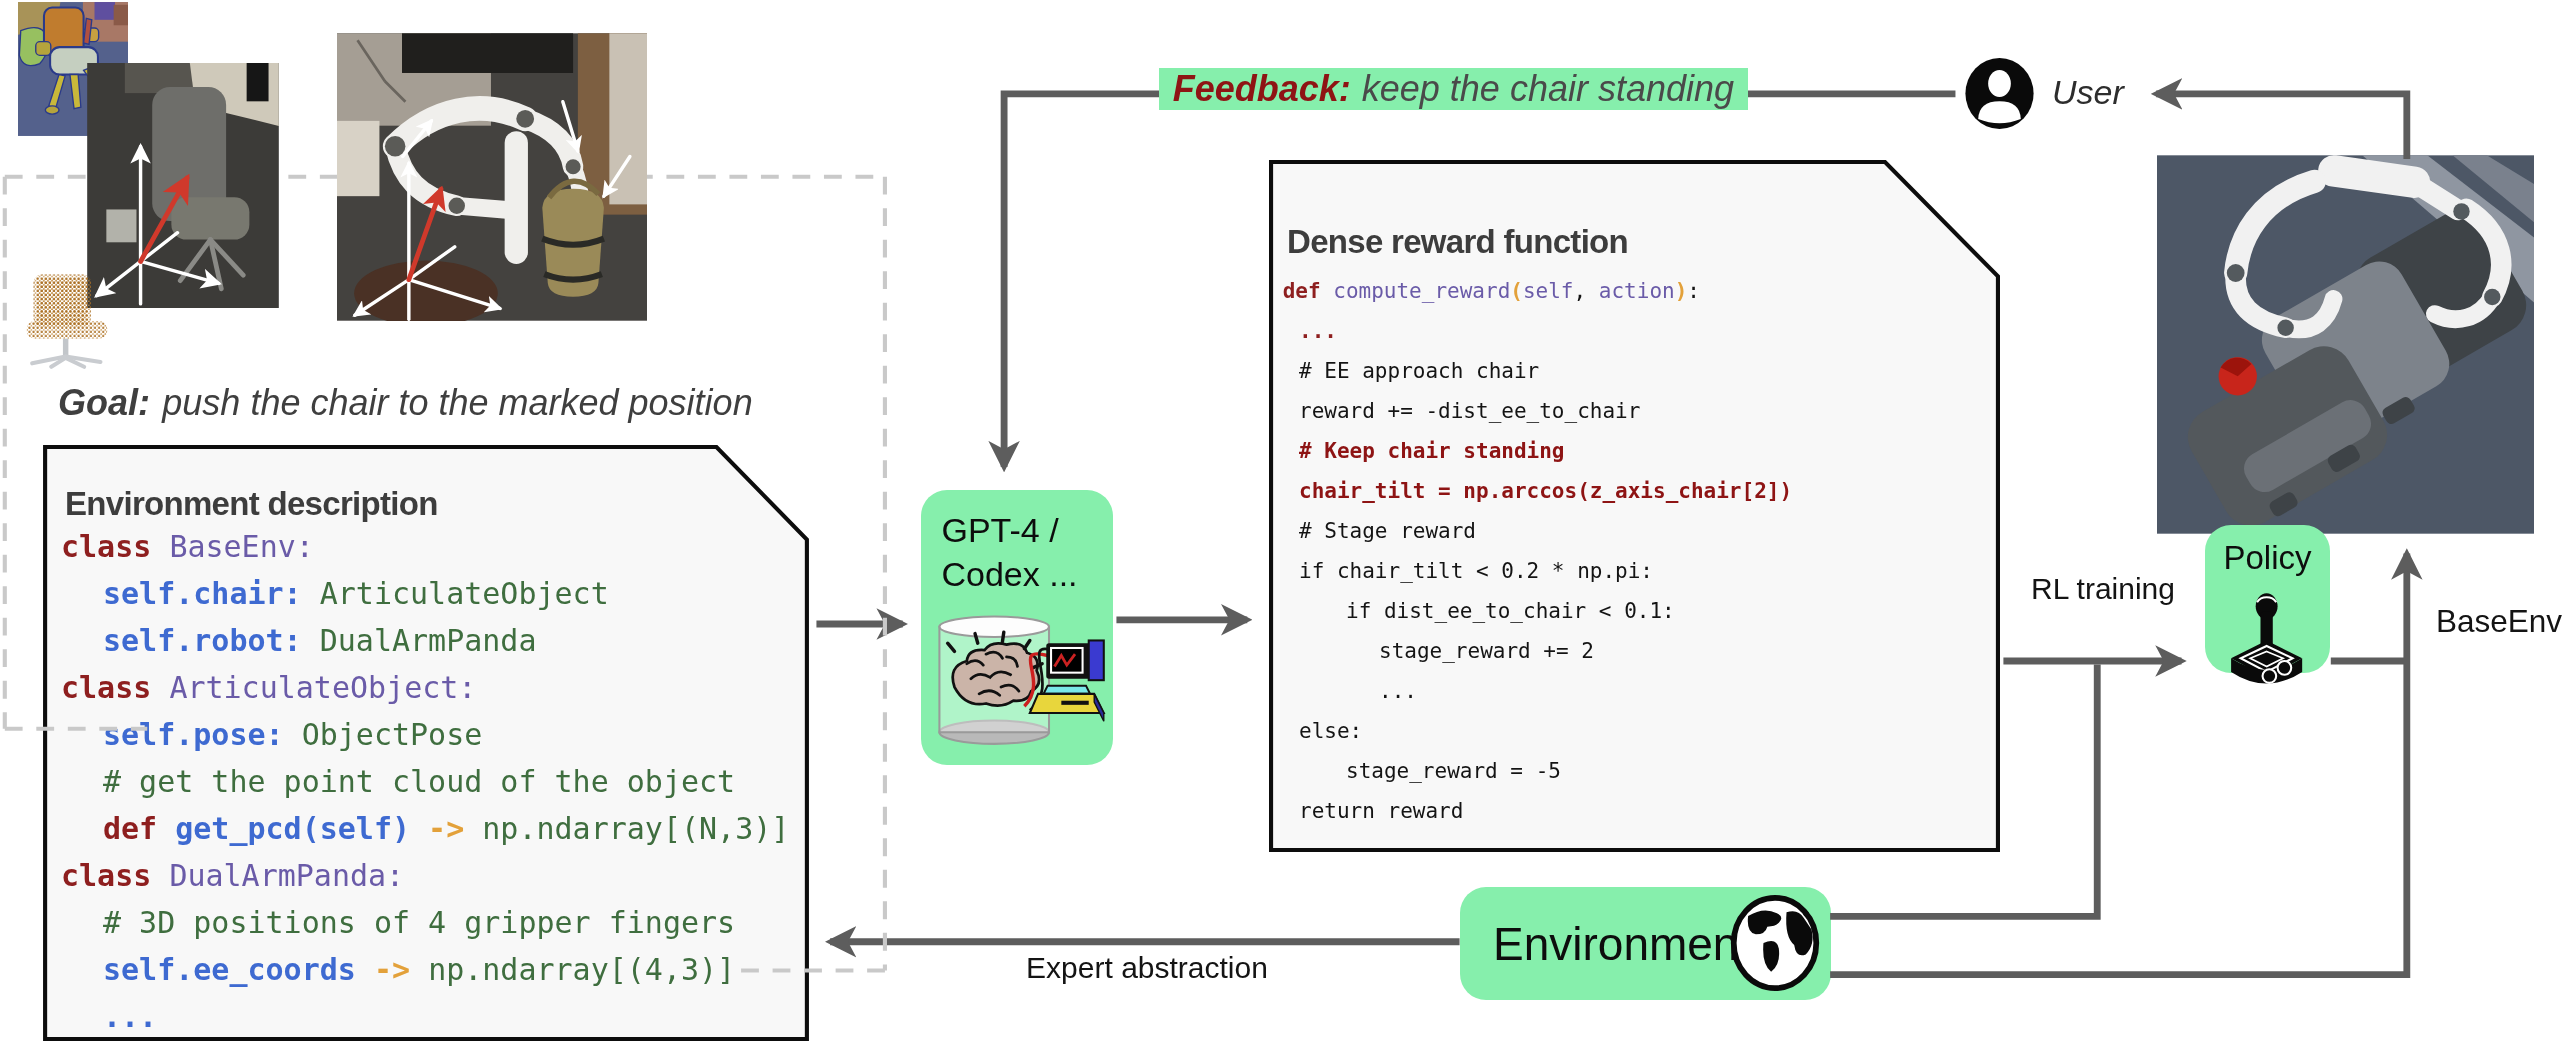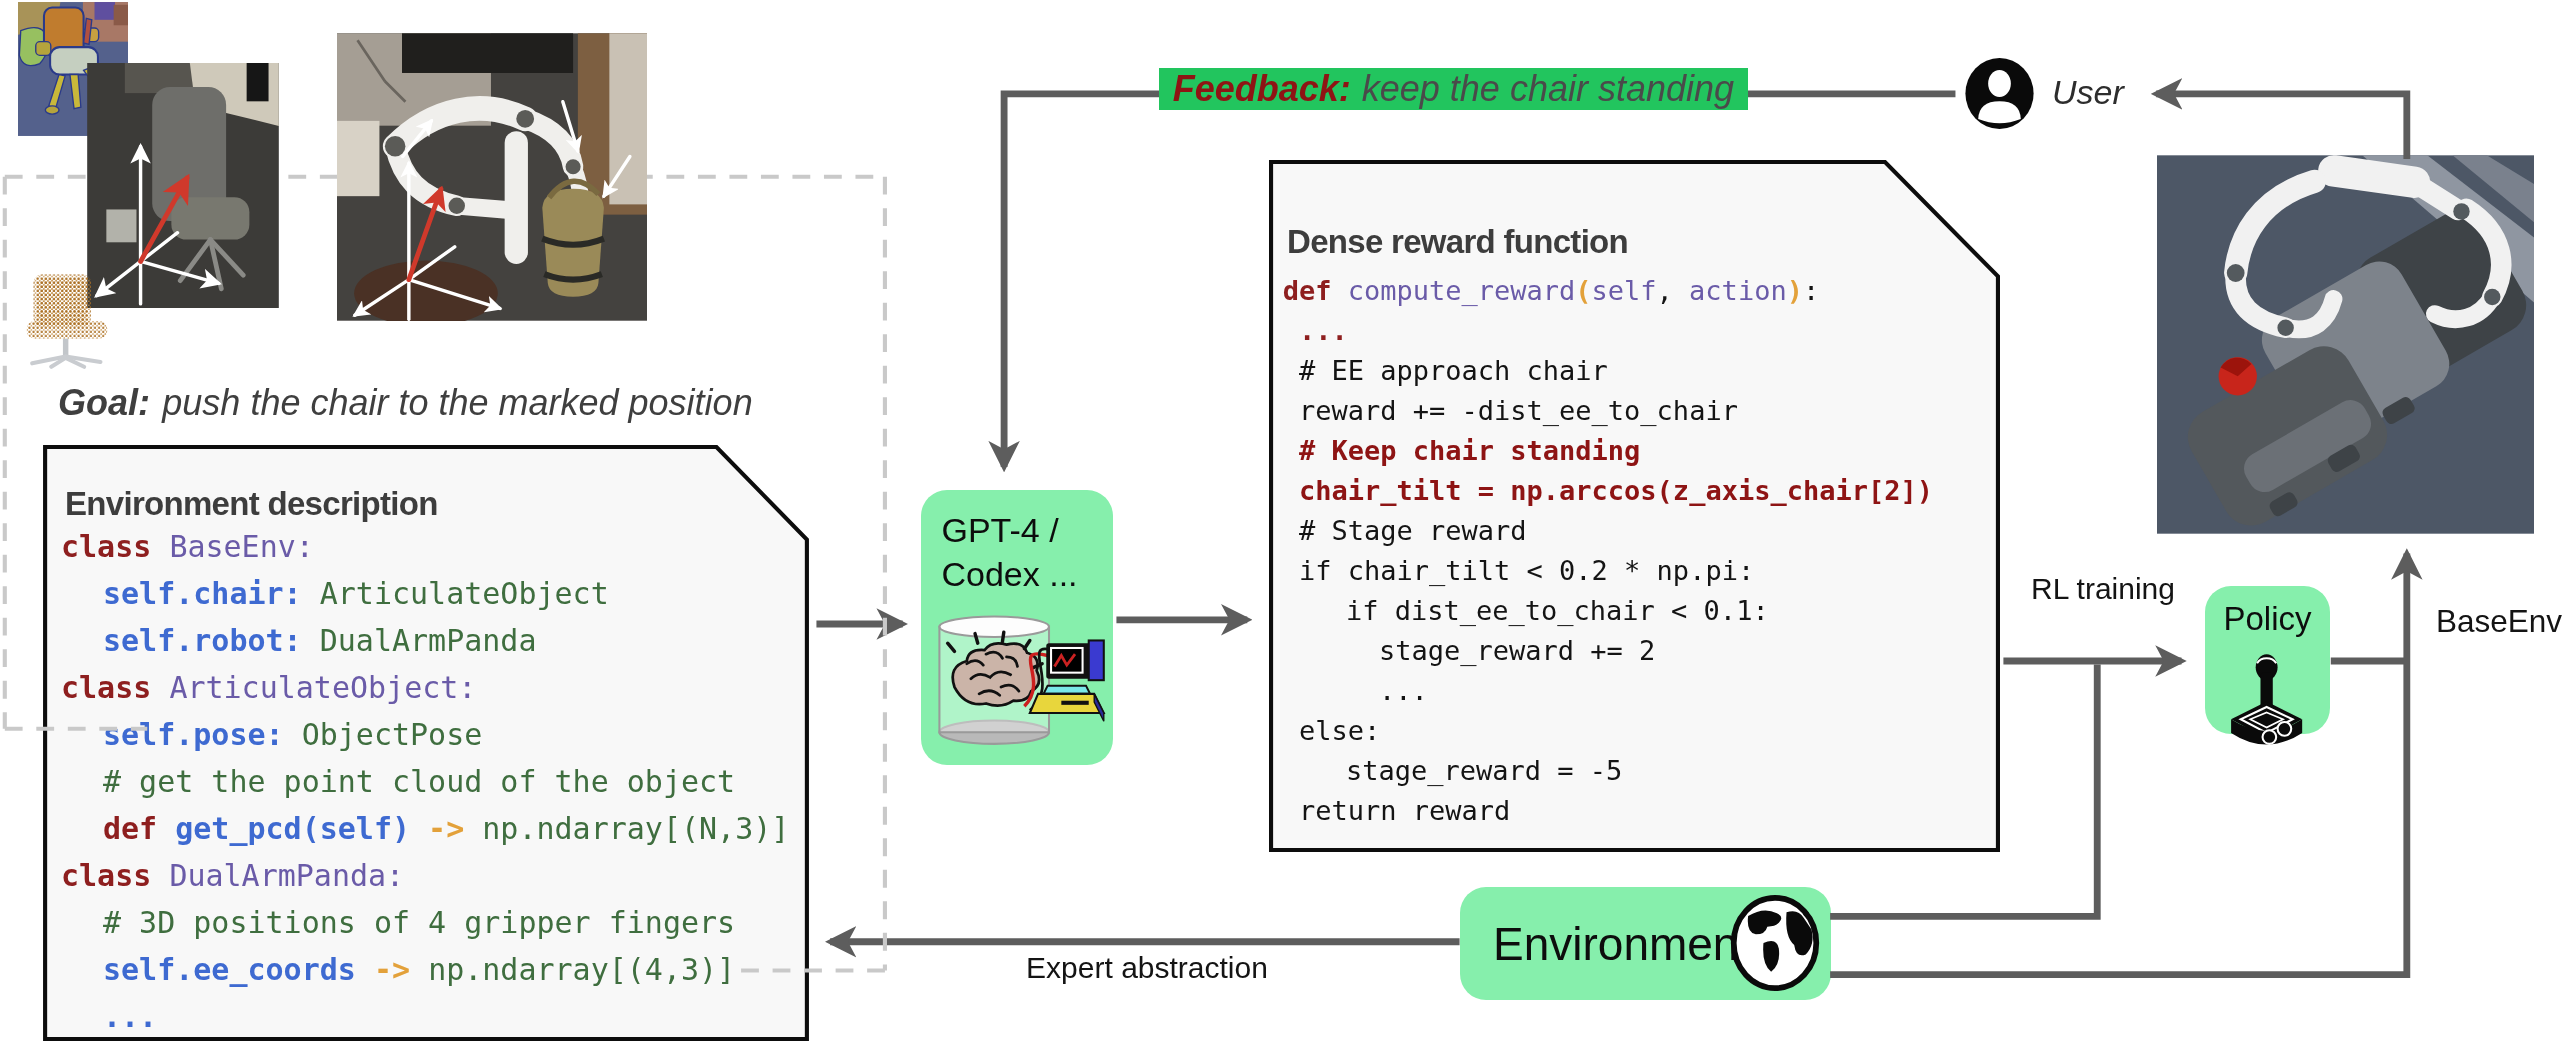--- a/index.html
+++ b/index.html
@@ -11,39 +11,39 @@
 
   
   .panel{position:absolute;}
   .panel .bg{position:absolute;left:0;top:0;}
   .panel .content{position:relative;z-index:1;}
   .panel-title{font-weight:bold;color:#3d3d3d;font-size:33px;letter-spacing:-0.7px;}
 
   
   .code{font-family:"DejaVu Sans Mono", monospace;}
   .env-code{font-size:30px;line-height:47px;}
-  .rw-code{font-size:27px;line-height:40px;}
+  .rw-code{font-size:21px;line-height:40px;}
   .code-line{white-space:pre;}
   .env-code .l0{padding-left:18px}.env-code .l1{padding-left:60px}
   .rw-code .l0{padding-left:13.7px}.rw-code .l1{padding-left:30px}
   .rw-code .l2{padding-left:77px}.rw-code .l3{padding-left:110px}
   .tk-kw{color:#8e1f1f;font-weight:bold}
   .tk-cls{color:#6a5ba8}
   .tk-slf{color:#3e6ad1;font-weight:bold}
   .tk-typ{color:#3f6e3f}
   .tk-com{color:#3f6e3f}
   .tk-op{color:#e3a13a;font-weight:bold}
   .tk-pln{color:#141414}
   .tk-red{color:#8e1414;font-weight:bold}
 
   
   .goal{left:58px;top:382px;font-size:36px;font-style:italic;color:#3f3f3f;white-space:nowrap;}
   .goal b{font-weight:bold;margin-right:12.3px;}
   .feedback{left:1159px;top:68px;font-size:36px;font-style:italic;color:#4a4a4a;
-            background:#22c55e;padding:0 13.7px;white-space:nowrap;z-index:4;}
+            background:#86efac;padding:0 13.7px;white-space:nowrap;z-index:4;}
   .feedback b{color:#8e1414;font-weight:bold;margin-right:11px;}
 
   
   .roundbox{position:absolute;background:#86efac;border-radius:26px;}
   .gpt-text{padding:18px 0 0 20.5px;font-size:34px;line-height:44px;color:#0d0d0d;}
   .policy-label{text-align:center;padding-top:13.7px;font-size:33px;color:#0d0d0d;}
   .env-label{font-size:46px;color:#0d0d0d;position:absolute;left:33px;top:50%;transform:translateY(-50%);}
 
   .small-label{position:absolute;font-size:30px;color:#141414;white-space:nowrap;}
   .user-label{position:absolute;left:2052px;top:73px;font-size:34px;font-style:italic;color:#2d2d2d;}
@@ -294,21 +294,21 @@
     </g>
     <g fill="#3e4347">
       <rect x="250" y="430" width="46" height="26" rx="8" transform="rotate(-30 273 443)"></rect>
       <rect x="330" y="360" width="46" height="26" rx="8" transform="rotate(-30 353 373)"></rect>
       <rect x="165" y="498" width="40" height="24" rx="8" transform="rotate(-30 185 510)"></rect>
     </g>
     <circle cx="118" cy="323" r="28" fill="#c8251b"></circle>
     <path d="M93,310 A28,28 0 0,1 138,305 L118,323 Z" fill="#9c140c"></path>
   </svg>
 
-  <div class="roundbox" style="left:2205px;top:586px;width:125px;height:148px;z-index:2">
+  <div class="roundbox" style="left:2205px;top:525px;width:125px;height:148px;z-index:2">
     <div class="policy-label">Policy</div>
     <svg class="abs" style="left:22px;top:66px" width="82" height="127" viewBox="0 0 120 185">
       <ellipse cx="58" cy="22" rx="16" ry="19" fill="#0a0a0a"></ellipse>
       <path d="M44,16 a16,14 0 0,1 28,0" stroke="#ffffff" stroke-width="3" fill="none"></path>
       <rect x="49" y="30" width="18" height="62" rx="5" fill="#0a0a0a"></rect>
       <path d="M58,72 L110,98 L58,126 L6,98 Z" fill="#0a0a0a"></path>
       <path d="M58,80 L96,98 L58,118 L20,98 Z" fill="none" stroke="#ffffff" stroke-width="3"></path>
       <path d="M58,88 L82,98 L58,110 L34,98 Z" fill="none" stroke="#ffffff" stroke-width="2.5"></path>
       <path d="M6,98 L6,118 Q58,152 110,118 L110,98 Q58,132 6,98 Z" fill="#0a0a0a"></path>
       <circle cx="84" cy="112" r="10" fill="#0a0a0a" stroke="#ffffff" stroke-width="3"></circle>

